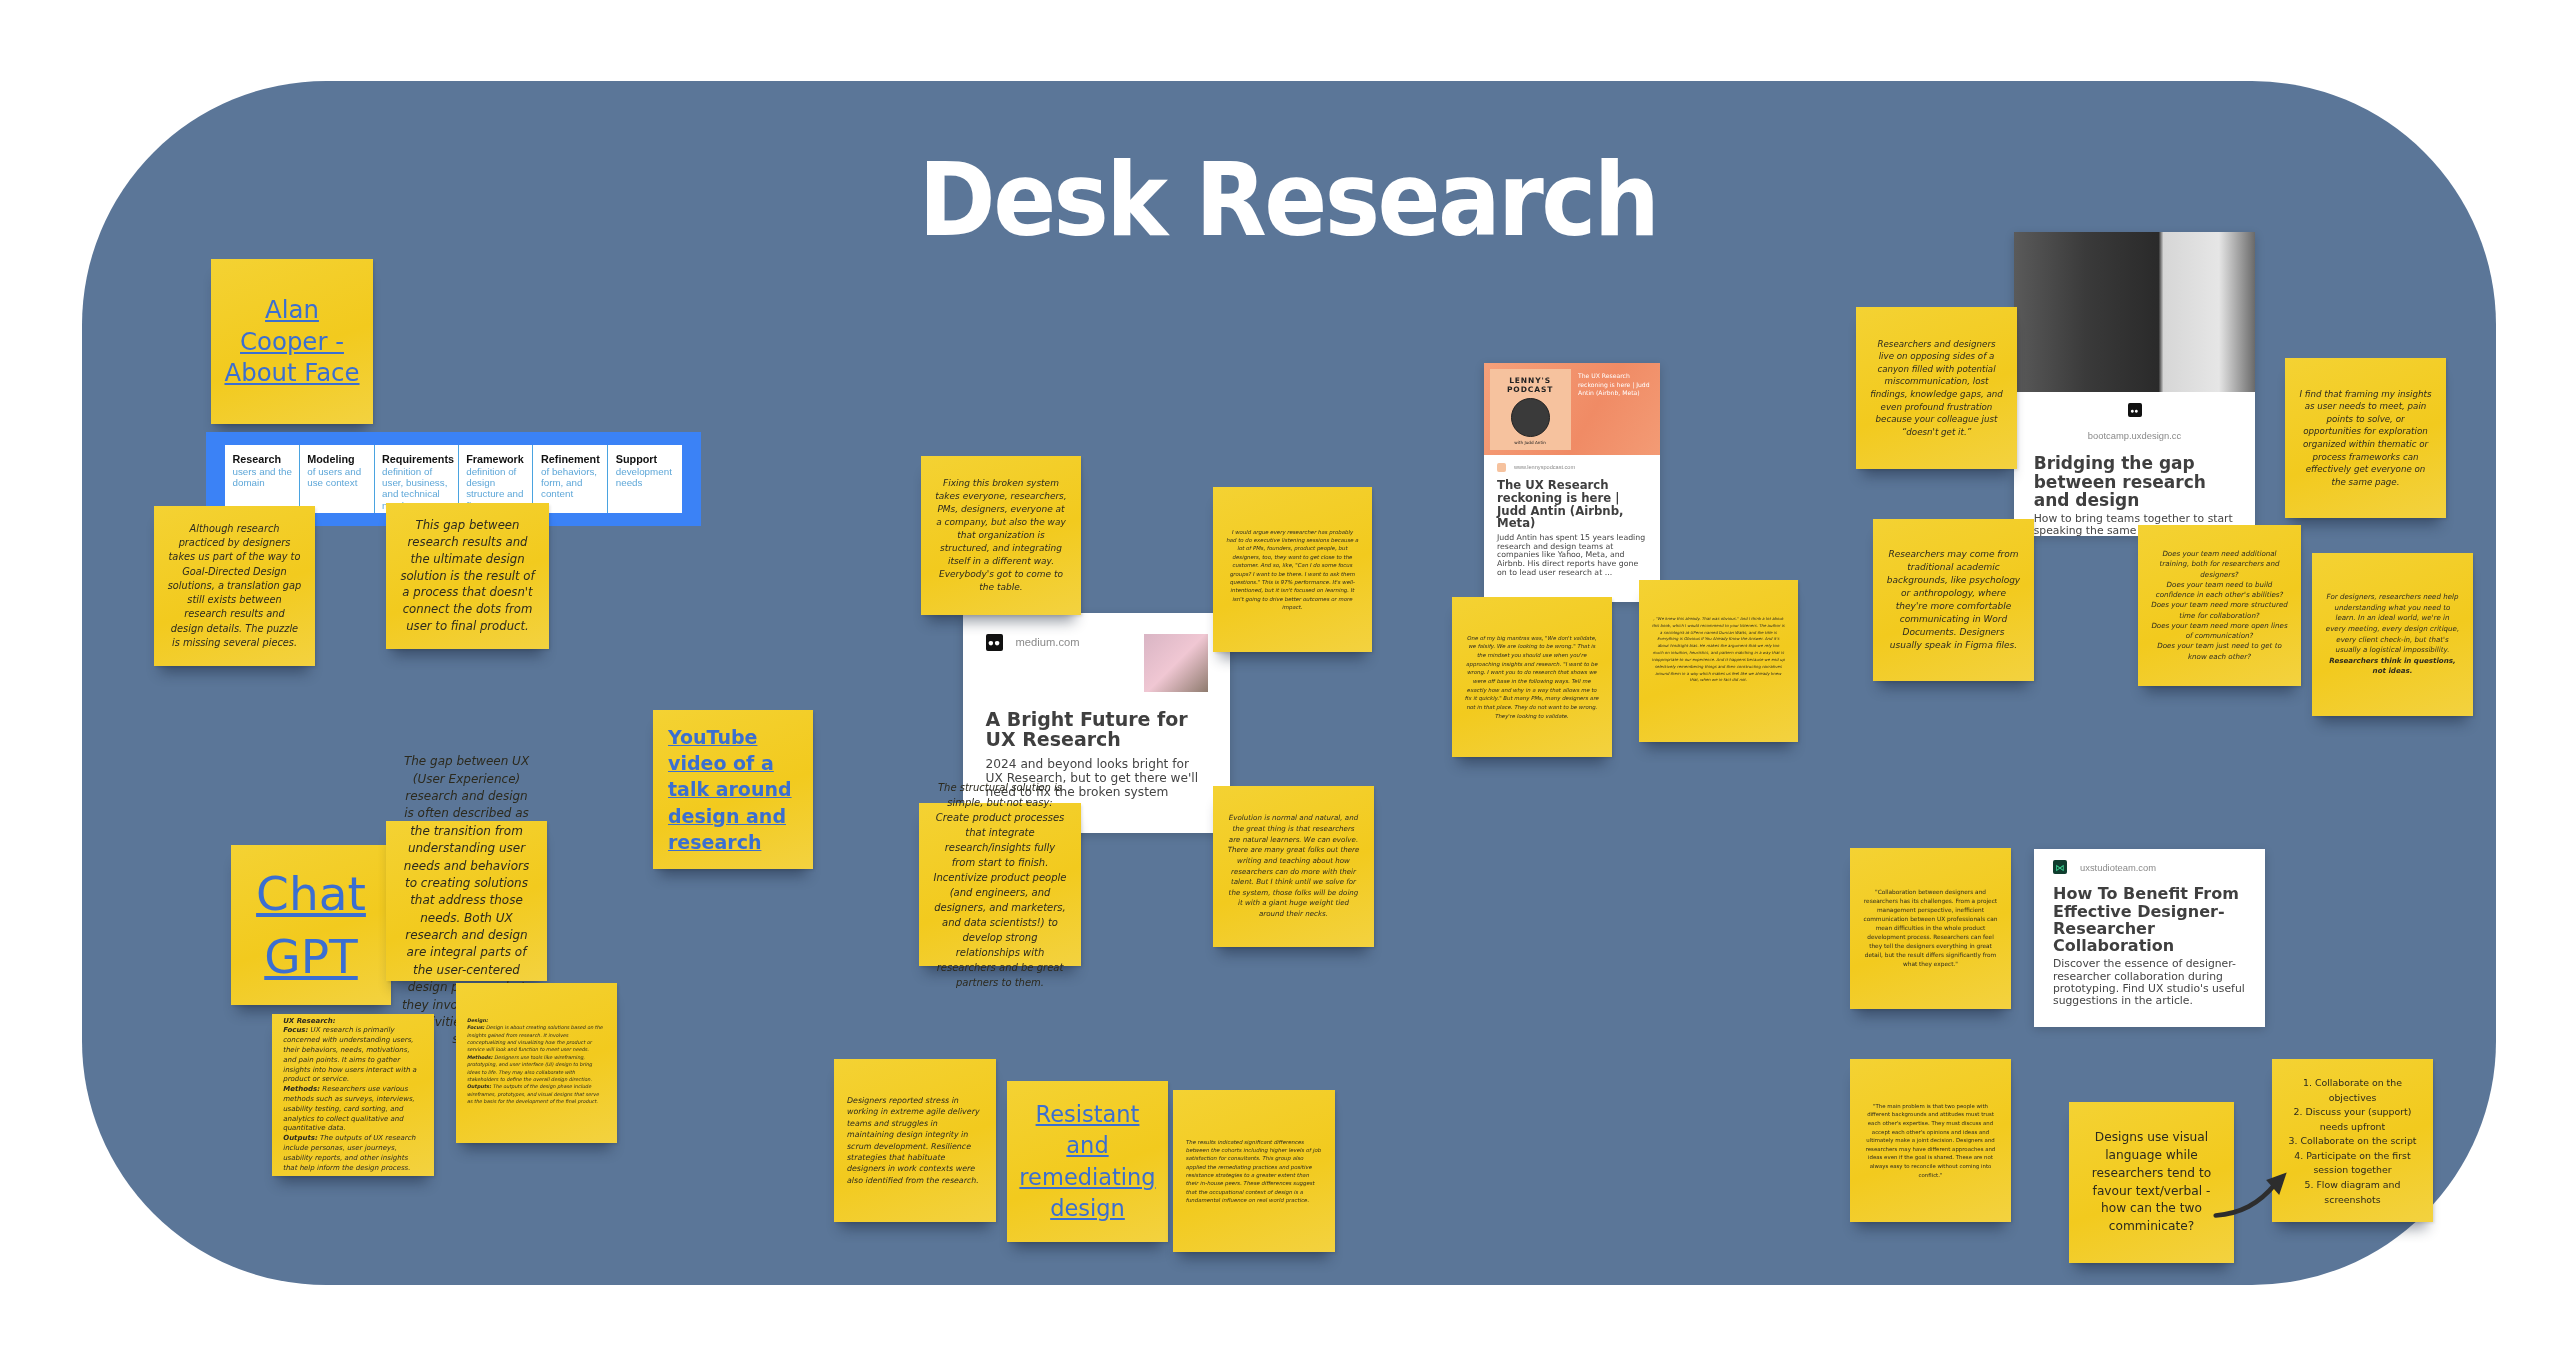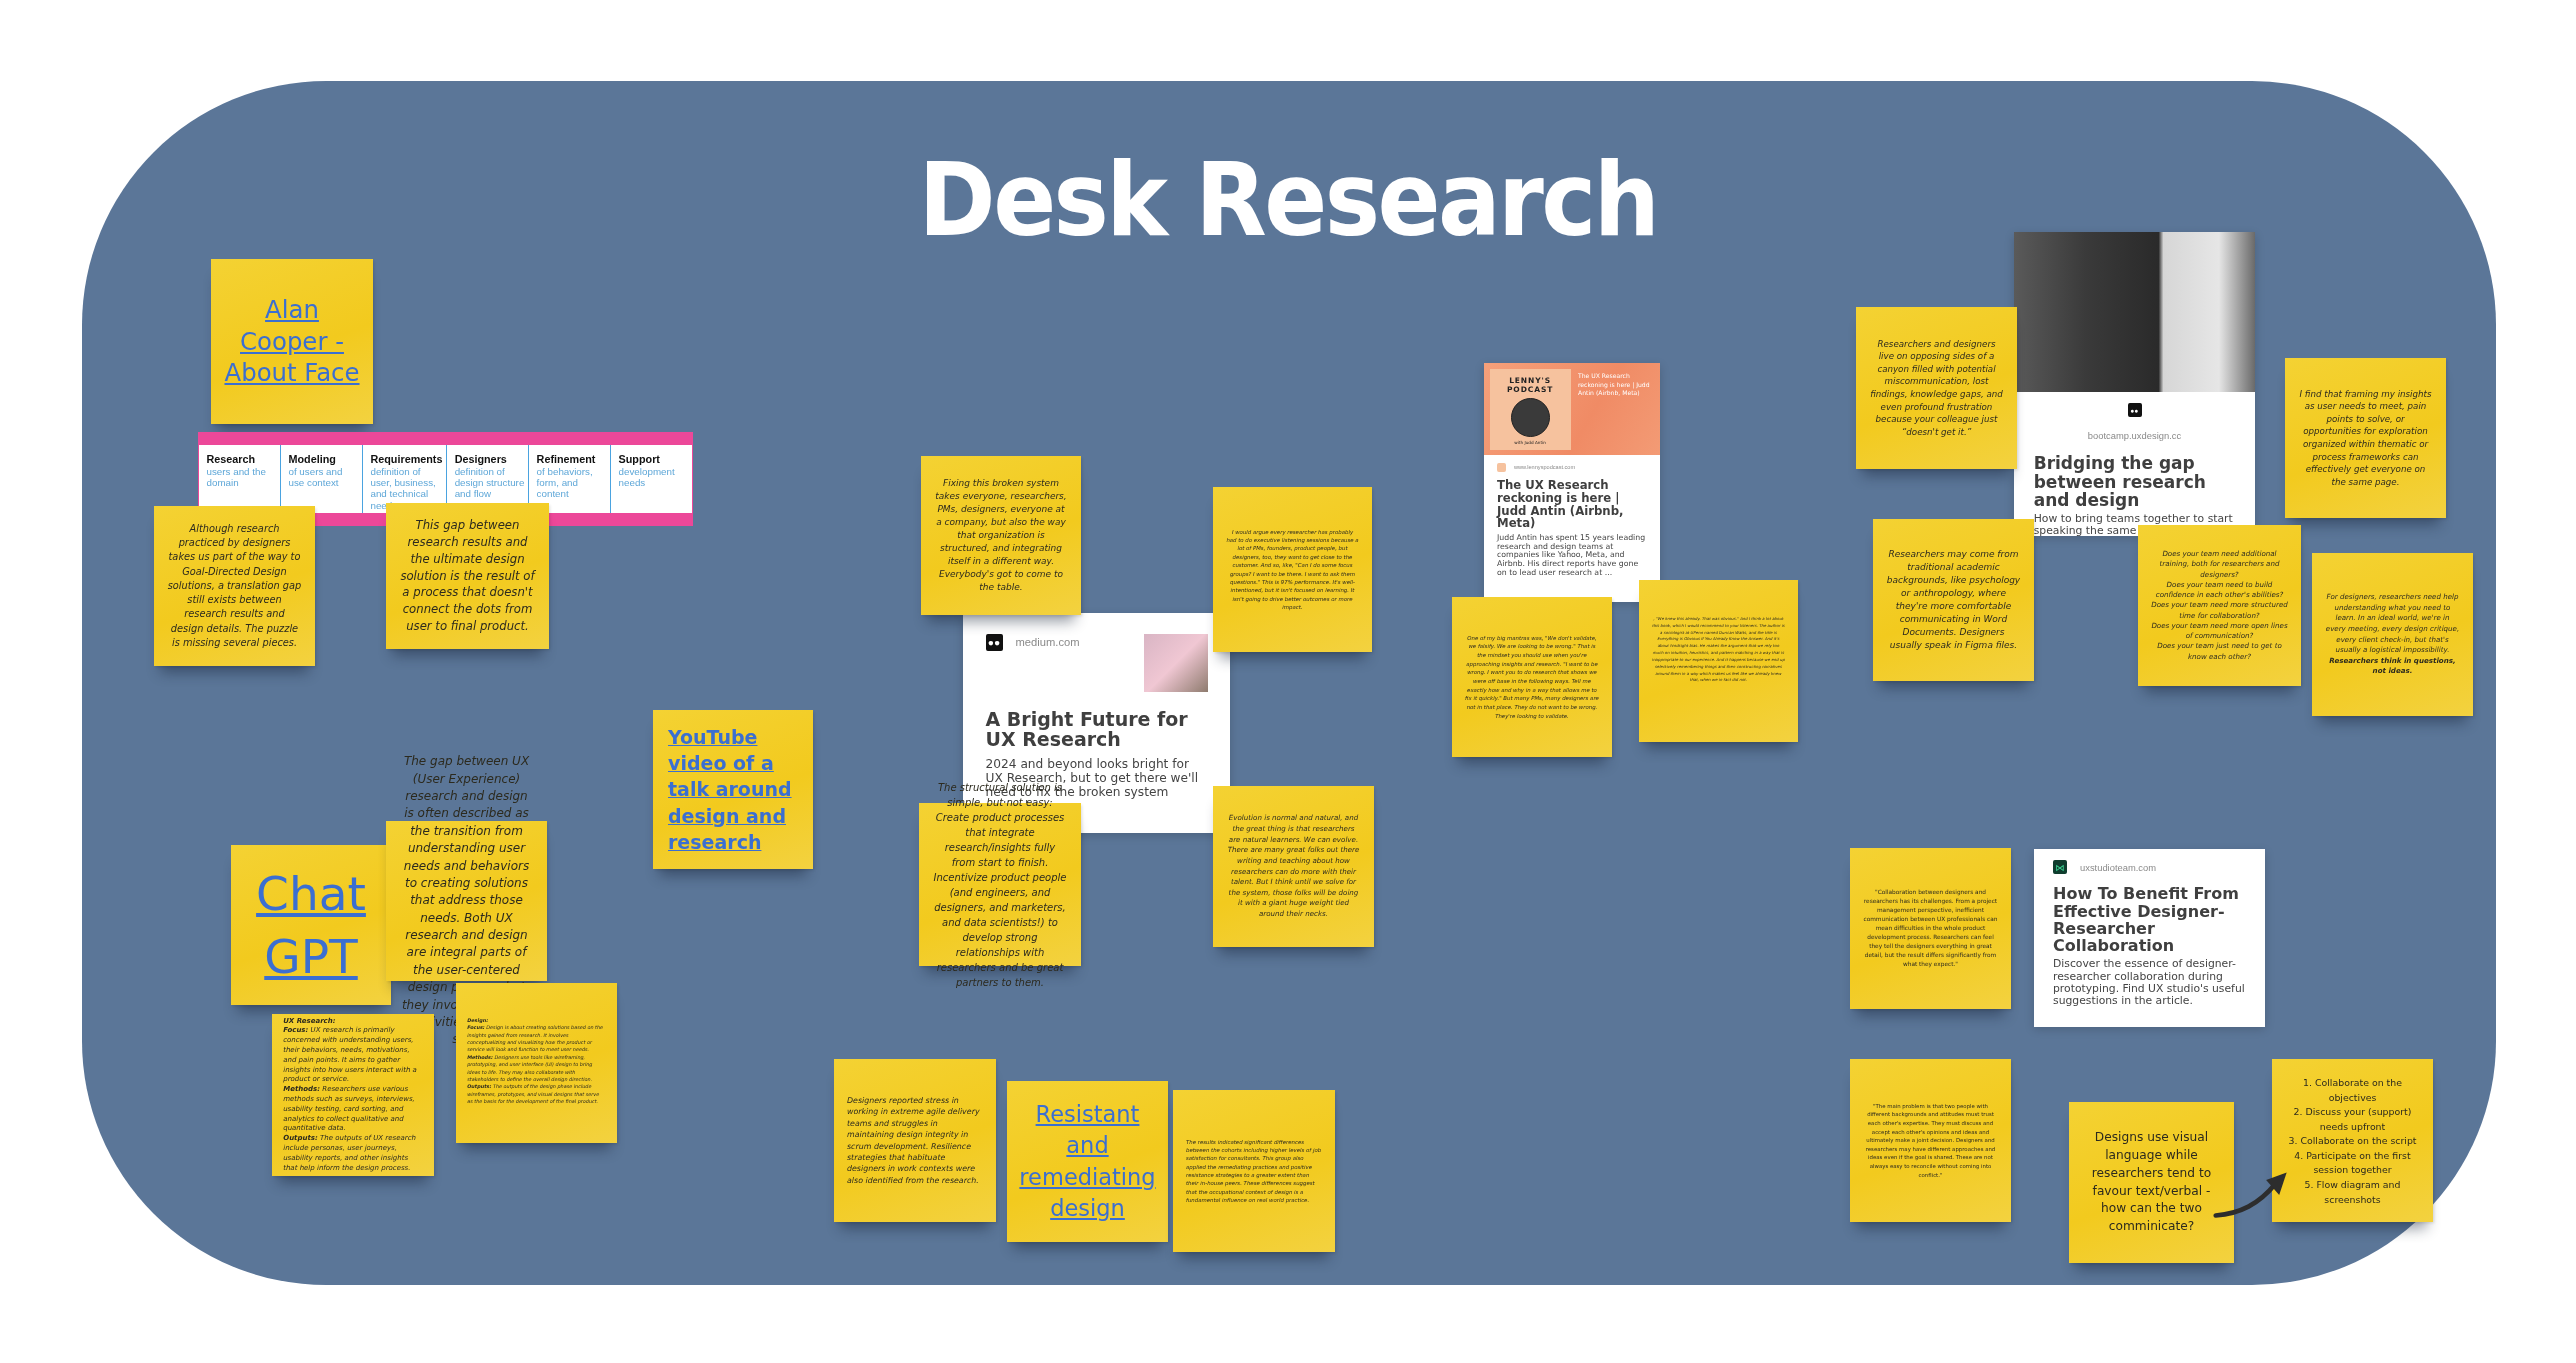--- a/index.html
+++ b/index.html
@@ -19,22 +19,22 @@
   .link-bold { font-weight:bold; }
   .left { text-align:left; justify-content:flex-start; }
   .card { position:absolute; background:#ffffff; box-shadow:0 2.8px 9.4px rgba(0,0,0,0.18); overflow:hidden;
           font-family:"DejaVu Sans", sans-serif; color:#3d3d3d; box-sizing:border-box; }
   .card .src { display:flex; align-items:center; gap:13px; font-family:"Liberation Sans", sans-serif;
                color:#8a8a8a; }
   .favicon { width:17px; height:17px; background:#111; border-radius:1.9px; display:inline-flex;
              align-items:center; justify-content:center; color:#fff; font-size:10.3px; }
   .card h3 { margin:0; font-weight:bold; color:#3f3f3f; line-height:1.08; }
   .card p { margin:0; line-height:1.15; color:#444; }
-  .process { position:absolute; left:198px; top:432px; width:495px; height:94px; background:#ec4899;
-             box-sizing:border-box; padding:13px 1px; }
+  .process { position:absolute; left:206px; top:432px; width:495px; height:94px; background:#3b82f6;
+             box-sizing:border-box; padding:13px 19px; }
   .process-inner { background:#ffffff; width:100%; height:100%; display:flex; }
   .step { flex:1; padding:8.4px 3.7px 0 7.5px; position:relative; font-family:"Liberation Sans", sans-serif;
           font-size:9.8px; line-height:1.15; border-right:1.9px solid #4aa3e0; }
   .step:last-child { border-right:none; }
   .step .sname { font-weight:bold; color:#111; font-size:10.8px; }
   .step .sdesc { color:#5ea7d8; }
   .arrow-curve { position:absolute; left:2212px; top:1167px; }
 </style>
 </head>
 <body>
@@ -54,21 +54,21 @@
     </div>
     <div class="step">
       <div class="sname">Modeling</div>
       <div class="sdesc">of users and use context</div>
     </div>
     <div class="step">
       <div class="sname">Requirements</div>
       <div class="sdesc">definition of user, business, and technical needs</div>
     </div>
     <div class="step">
-      <div class="sname">Designers</div>
+      <div class="sname">Framework</div>
       <div class="sdesc">definition of design structure and flow</div>
     </div>
     <div class="step">
       <div class="sname">Refinement</div>
       <div class="sdesc">of behaviors, form, and content</div>
     </div>
     <div class="step">
       <div class="sname">Support</div>
       <div class="sdesc">development needs</div>
     </div>

